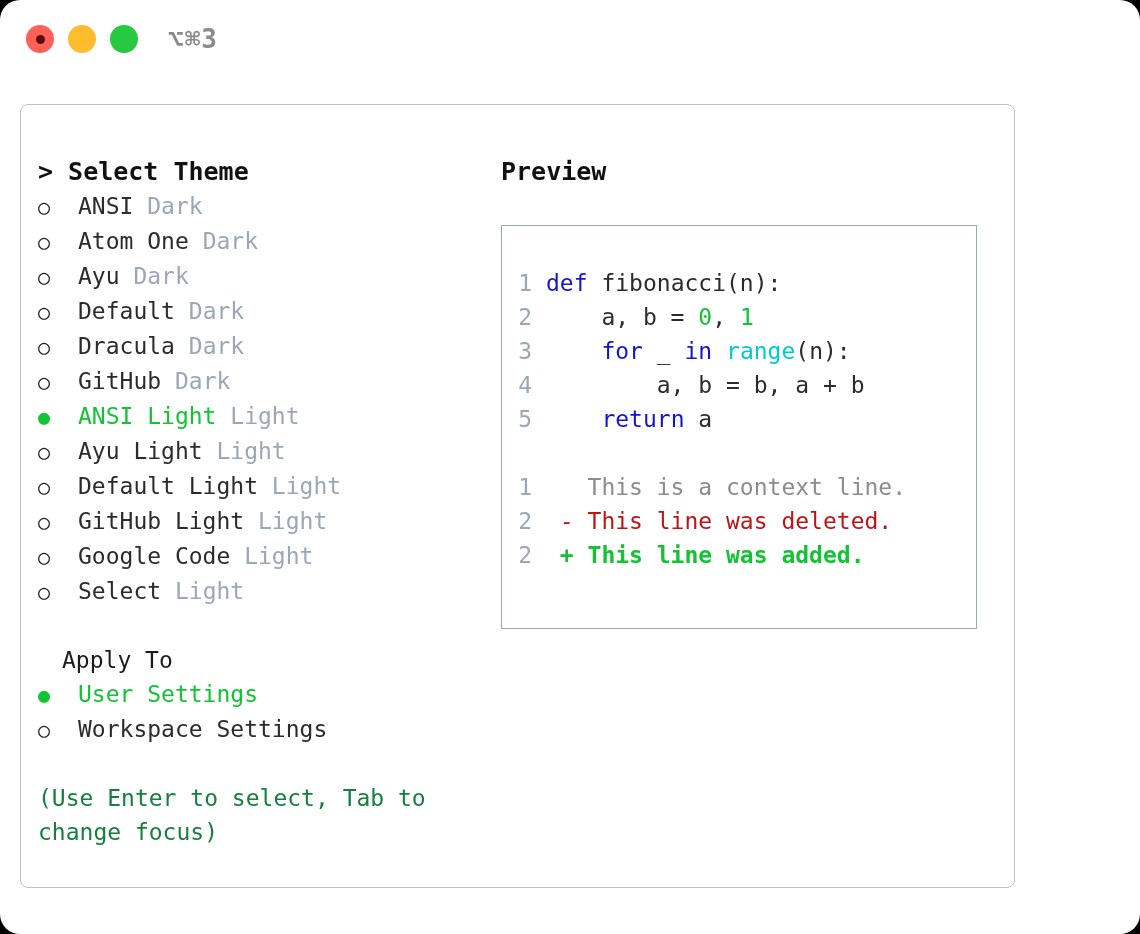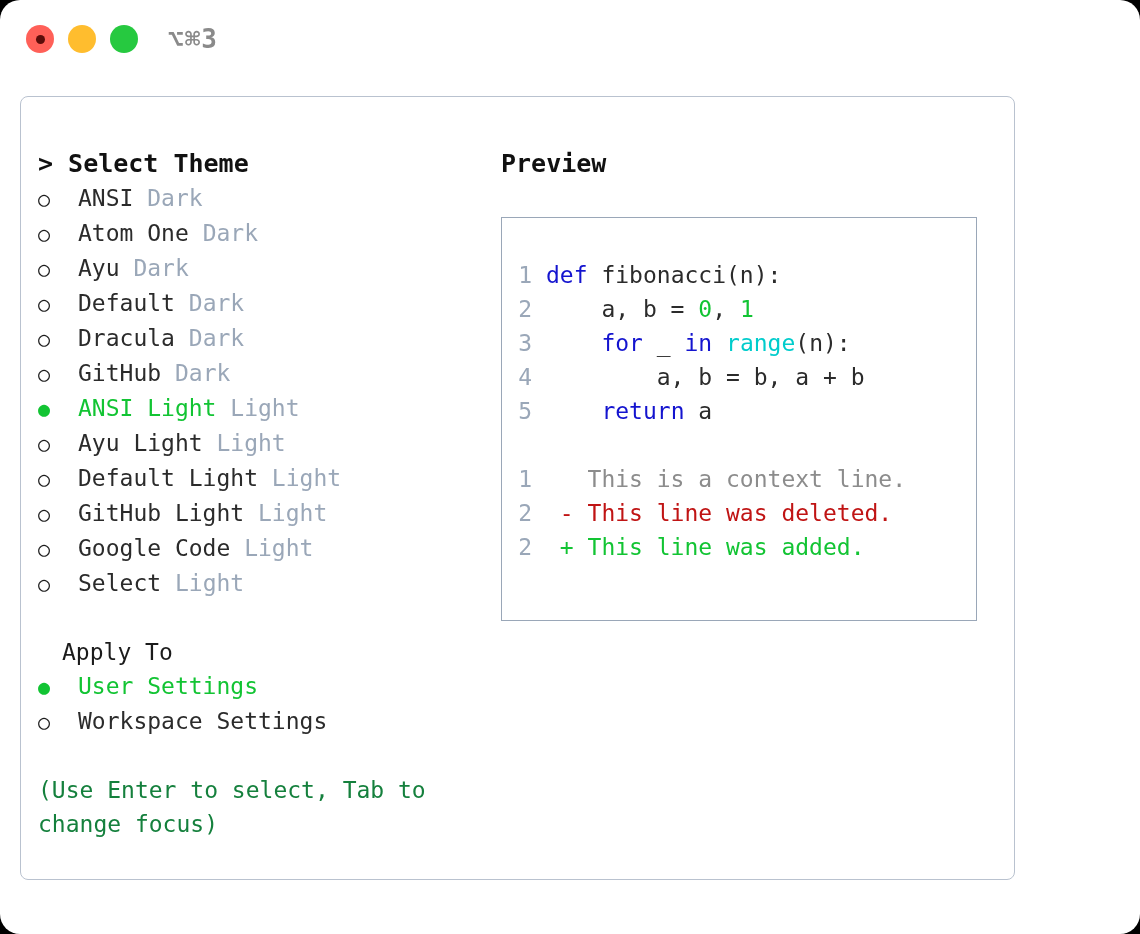--- a/index.html
+++ b/index.html
@@ -65,21 +65,21 @@
     font-weight: bold;
     color: #8a8a8a;
     letter-spacing: 1px;
     line-height: 34px;
   }
 
   
   .panel {
     position: absolute;
     left: 20px;
-    top: 96px;
+    top: 104px;
     width: 995px;
     height: 784px;
     border: 1.5px solid #b9c2cf;
     border-radius: 8px;
     box-sizing: border-box;
   }
 
   .col-left {
     position: absolute;
     left: 17px;
@@ -165,21 +165,21 @@
     padding-right: 14px;
     box-sizing: border-box;
   }
   .code-text { color: #2b2b2b; }
   .kw  { color: #1414cf; }
   .fn  { color: #00cccc; }
   .num { color: #12c433; }
   .blank-line { height: 34px; }
   .diff-ctx { color: #8c8c8c; }
   .diff-del { color: #c01414; }
-  .diff-add { color: #12c433; }
+  .diff-add { color: #12c433; font-weight: bold; }
 </style>
 </head>
 <body>
 
 <div class="window">
 
   <div class="titlebar">
     <div class="lights">
       <span class="light red"></span>
       <span class="light yellow"></span>

